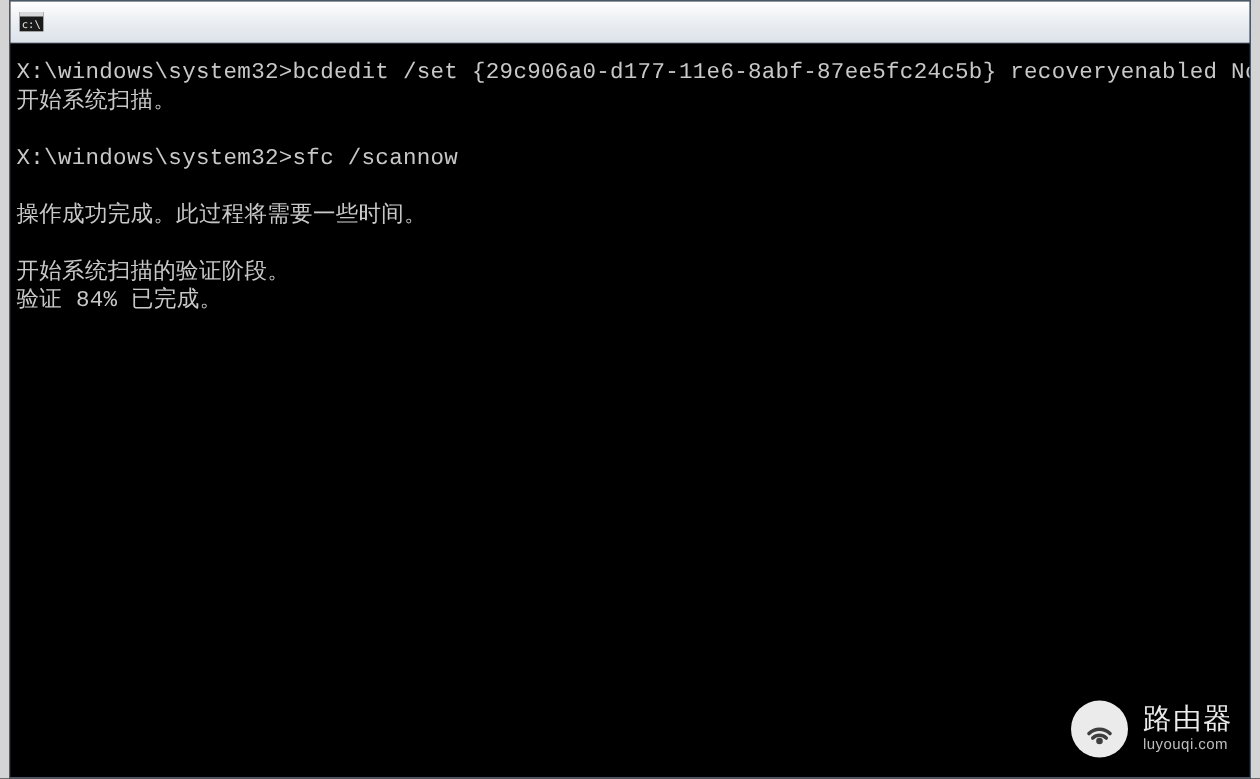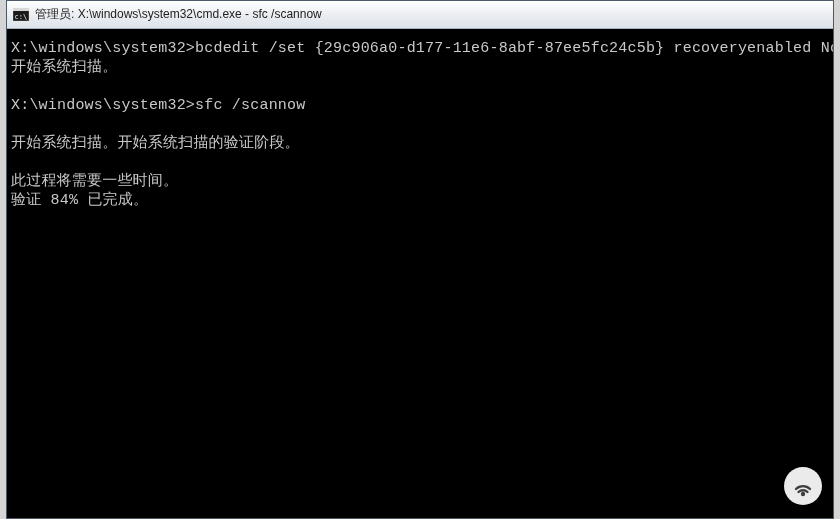--- a/index.html
+++ b/index.html
@@ -104,34 +104,37 @@
 
 <div class="window">
   <div class="titlebar">
     <span class="titlebar-icon">
       <svg width="16" height="13" viewBox="0 0 16 13">
         <rect x="0" y="0" width="16" height="13" fill="#1a1a1a" stroke="#888" stroke-width="0.6"></rect>
         <rect x="0" y="0" width="16" height="3" fill="#d8d8d8"></rect>
         <text x="1.5" y="10.5" font-size="7" fill="#e8e8e8" font-family="monospace">c:\</text>
       </svg>
     </span>
-    <span class="titlebar-text">管理员: X:\windows\system32\cmd.exe - sfc  /scannow</span>
   </div>
   <div class="terminal"><span>X:\windows\system32&gt;bcdedit /set {29c906a0-d177-11e6-8abf-87ee5fc24c5b} recoveryenabled No</span>
 <span>开始系统扫描。</span>
 <span></span>
 <span>X:\windows\system32&gt;sfc /scannow</span>
 <span></span>
-<span>开始系统扫描。开始系统扫描的验证阶段。</span>
+<span>操作成功完成。此过程将需要一些时间。</span>
 <span></span>
-<span>此过程将需要一些时间。</span>
+<span>开始系统扫描的验证阶段。</span>
 <span>验证 84% 已完成。</span></div>
 </div>
 
 <div class="watermark">
   <div class="watermark-icon">
     <svg width="26" height="26" viewBox="0 0 26 26">
       <path d="M 6 16 A 10 10 0 0 1 20 16" stroke="#444" stroke-width="2.4" fill="none" stroke-linecap="round"></path>
       <path d="M 8.5 19 A 6.5 6.5 0 0 1 17.5 19" stroke="#444" stroke-width="2.4" fill="none" stroke-linecap="round"></path>
       <circle cx="13" cy="21" r="2.2" fill="#444"></circle>
     </svg>
   </div>
+  <div class="watermark-text">
+    <span class="watermark-title">路由器</span>
+    <span class="watermark-sub">luyouqi.com</span>
+  </div>
 </div>
 
 </body></html>

